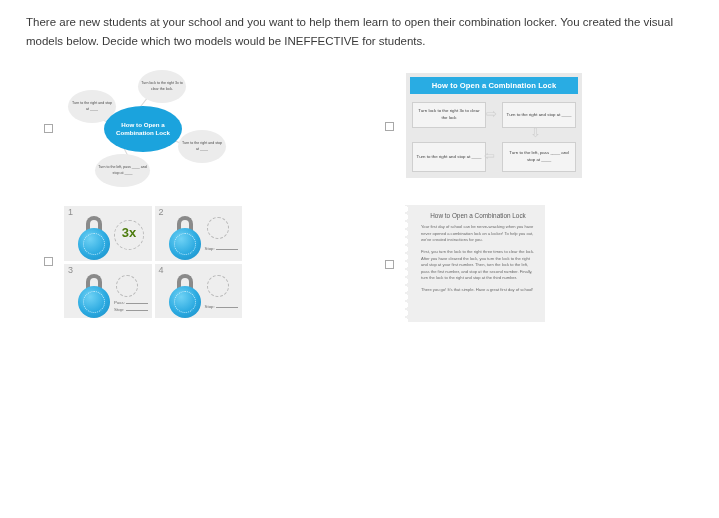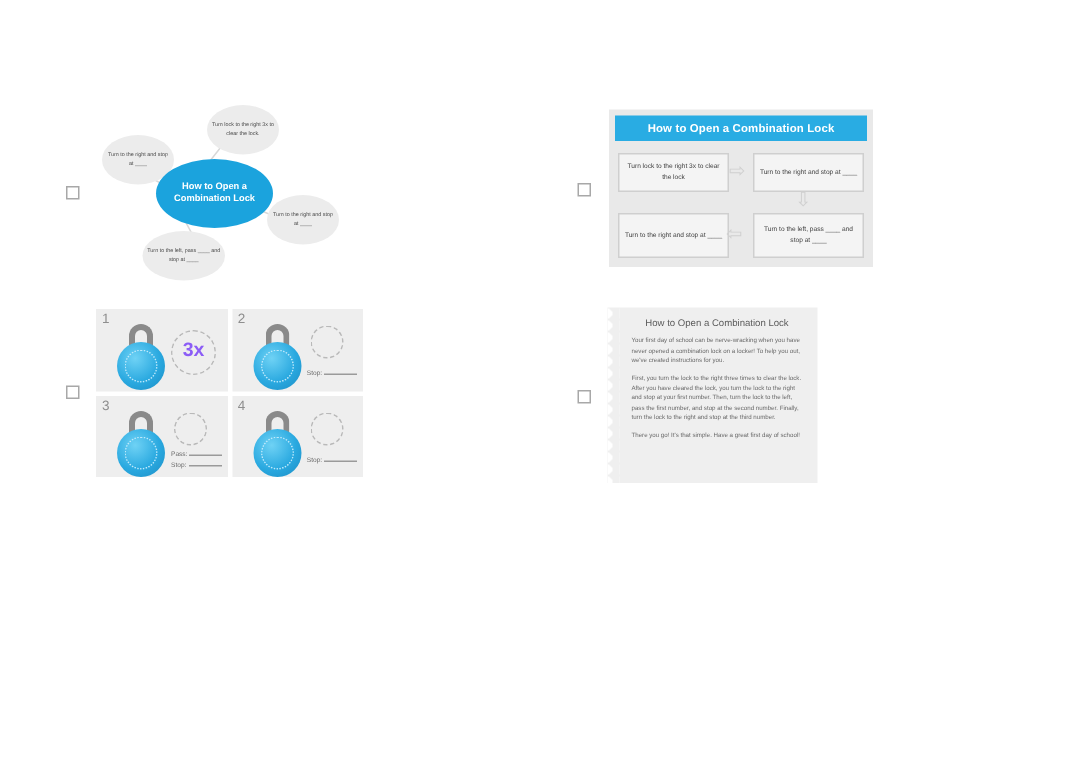--- a/index.html
+++ b/index.html
@@ -42,36 +42,37 @@
   .modelC{position:absolute;left:64px;top:206px;width:178px;height:112px;display:grid;grid-template-columns:1fr 1fr;grid-template-rows:1fr 1fr;gap:3px;}
   .panel{position:relative;background:#eeeeee;}
   .pnum{position:absolute;left:4px;top:1px;font-size:9px;color:#8e8e8e;}
   .lock{position:absolute;left:14px;top:10px;width:32px;height:40px;}
   .shackle{position:absolute;left:8px;top:0;width:16px;height:18px;border:4px solid #8a8a8a;border-bottom:none;border-radius:9px 9px 0 0;box-sizing:border-box;}
   .dial{position:absolute;left:0;top:12px;width:32px;height:32px;border-radius:50%;background:radial-gradient(circle at 38% 34%,#6fd2f5 0%,#2aa9e0 55%,#1b8cc4 100%);}
   .dialInner{position:absolute;left:5px;top:5px;width:22px;height:22px;border-radius:50%;border:1px dotted #bfe9fb;box-sizing:border-box;}
   .circArrow{position:absolute;width:22px;height:22px;border:1.6px dashed #b9b9b9;border-radius:50%;box-sizing:border-box;}
   .c1{left:50px;top:14px;width:30px;height:30px;}
   .cgen{left:52px;top:11px;}
-  .bigx{position:absolute;left:52px;top:19px;width:26px;text-align:center;font-size:13px;font-weight:bold;color:#8b5cf6;}
+  .bigx{position:absolute;left:52px;top:19px;width:26px;text-align:center;font-size:13px;font-weight:bold;color:#4d7c0f;}
   .plab{position:absolute;font-size:4.4px;color:#6d6d6d;white-space:nowrap;}
   .plab u{display:inline-block;width:22px;border-bottom:.7px solid #9a9a9a;}
 
   
   .modelD{position:absolute;left:405px;top:205px;width:140px;height:117px;background:#efefef;box-sizing:border-box;padding:7px 10px 7px 16px;}
   .tear{position:absolute;left:0;top:0;width:8px;height:117px;background:
     radial-gradient(circle at 0 4px,#fff 3.2px,transparent 3.3px) 0 0/8px 8px repeat-y;}
   .dTitle{text-align:center;font-size:6.4px;color:#5b5b5b;margin-bottom:5px;}
   .dPara{font-size:4.1px;line-height:1.62;color:#6a6a6a;margin:0 0 5px 0;text-align:left;}
 </style>
 </head>
 <body>
 
 <div class="page">
 
+  <div class="prompt">There are new students at your school and you want to help them learn to open their combination locker. You created the visual models below. Decide which two models would be INEFFECTIVE for students.</div>
 
   <div class="cbox" style="left:44px;top:124px;"></div>
   <div class="cbox" style="left:385px;top:122px;"></div>
   <div class="cbox" style="left:44px;top:257px;"></div>
   <div class="cbox" style="left:385px;top:260px;"></div>
 
   <div class="modelA">
     <div class="conn" style="left:74px;top:44px;width:24px;transform:rotate(-52deg);"></div>
     <div class="conn" style="left:50px;top:56px;width:20px;transform:rotate(-152deg);"></div>
     <div class="conn" style="left:112px;top:72px;width:18px;transform:rotate(22deg);"></div>

